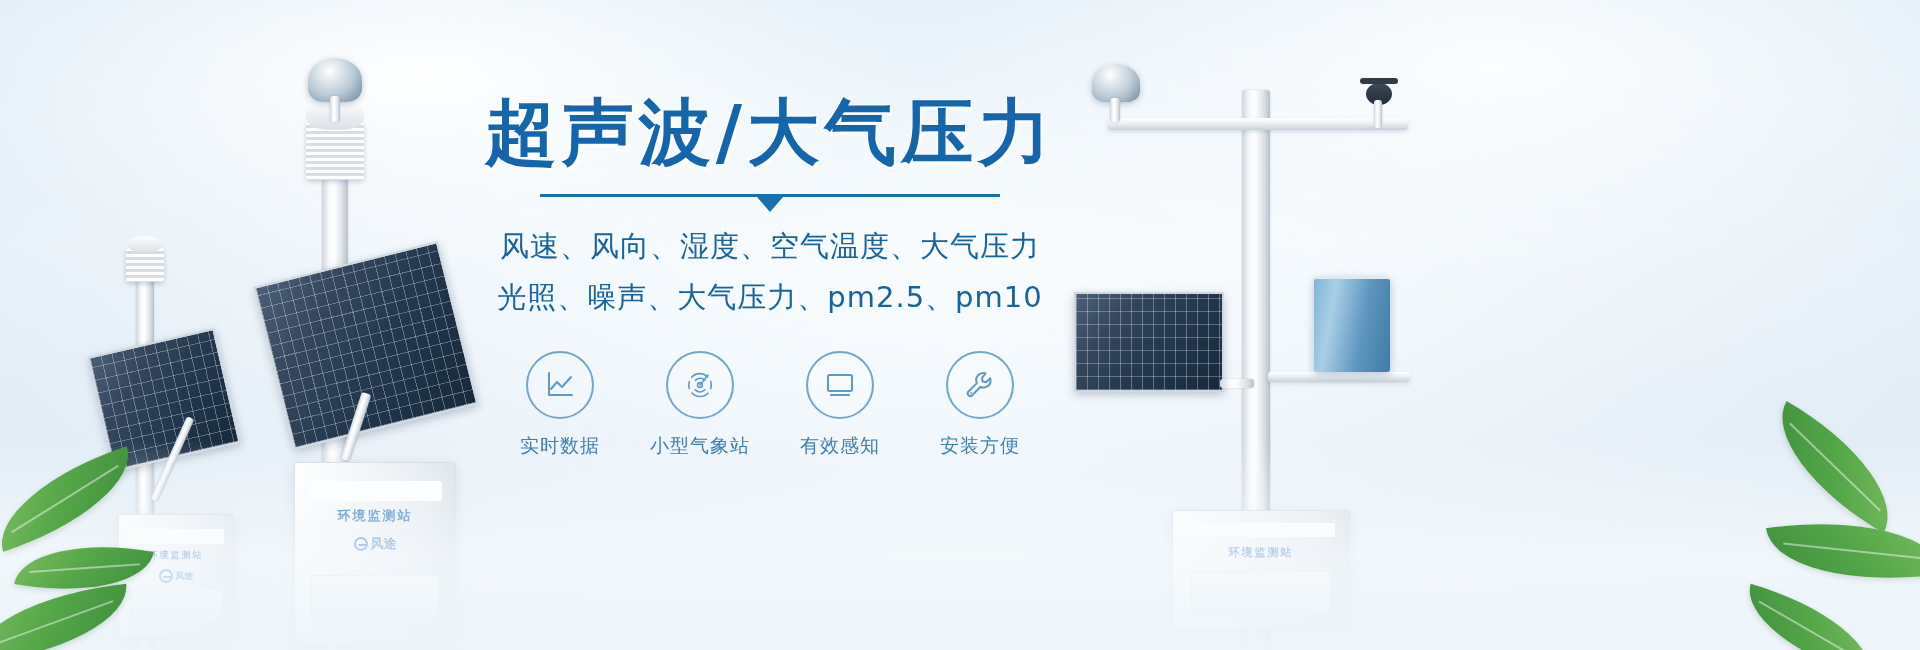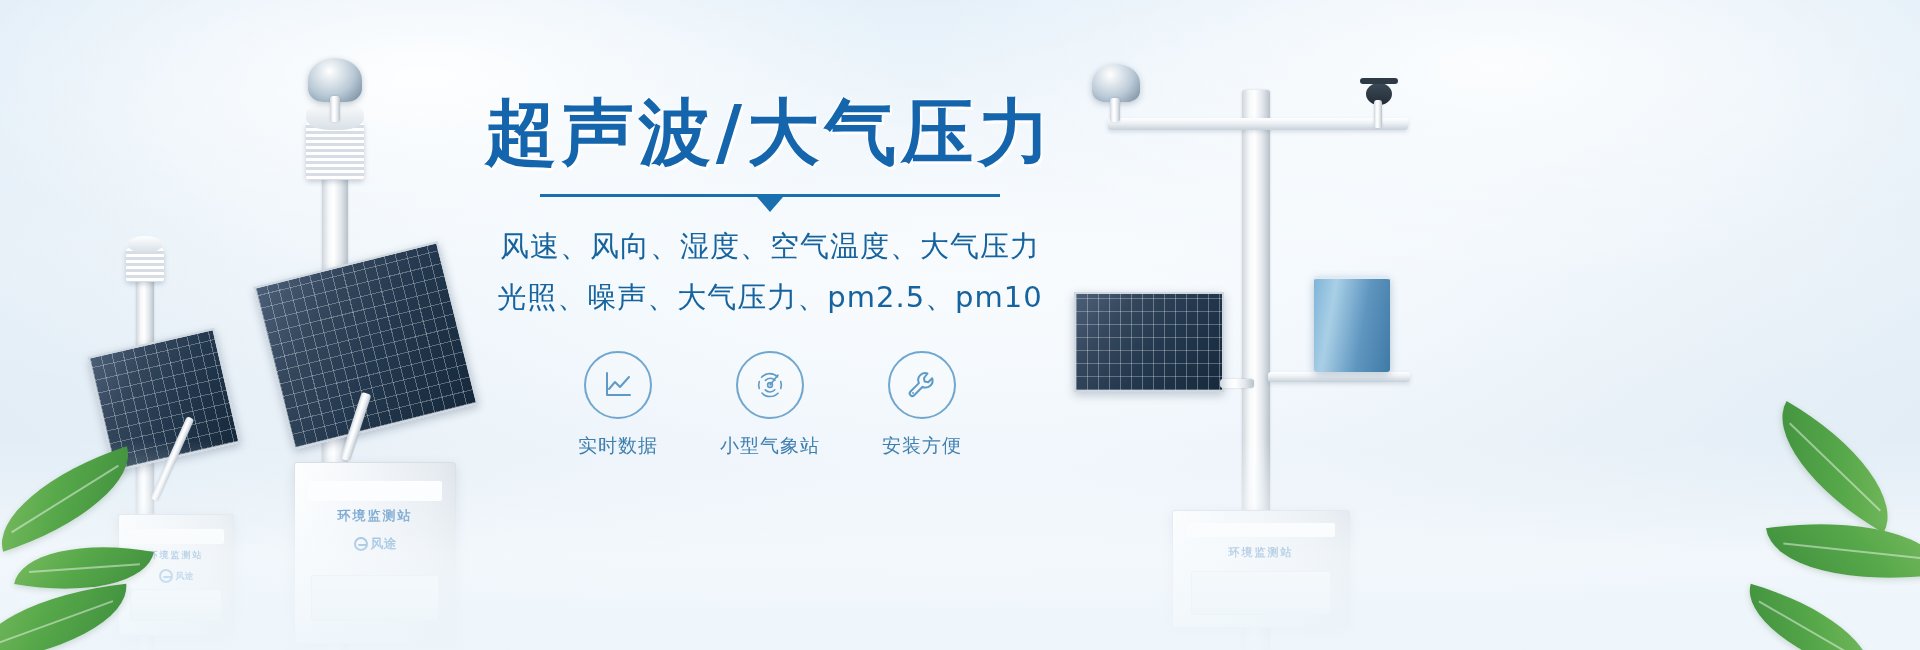--- a/index.html
+++ b/index.html
@@ -135,21 +135,21 @@
     content:""; position:absolute; left:50%; top:3px; transform:translateX(-50%);
     width:0; height:0; border-left:13px solid transparent;
     border-right:13px solid transparent; border-top:15px solid #1a6fae;
   }
   .sub {
     margin-top:26px; font-size:29px; line-height:1.62; color:#16639e;
     letter-spacing:1px; white-space:nowrap;
     font-family:"DejaVu Sans","Liberation Sans",sans-serif;
   }
   .features {
-    margin-top:30px; display:flex; justify-content:center; gap:40px;
+    margin-top:30px; display:flex; justify-content:center; gap:28px;
   }
   .feature { width:112px; text-align:center; }
   .feature .circle {
     width:68px; height:68px; margin:0 auto; border-radius:50%;
     border:2px solid #71a7ce; display:flex; align-items:center; justify-content:center;
     background:rgba(255,255,255,.18);
   }
   .feature .circle svg { display:block; }
   .feature .flabel {
     margin-top:14px; font-size:19px; color:#3f7fae; letter-spacing:1px;
@@ -270,20 +270,31 @@
               <path d="M8.6 9.2 A11 11 0 0 1 24.6 8.9"></path>
               <path d="M25 25.2 A11 11 0 0 1 9 25"></path>
               <path d="M6.2 20.5 A11 11 0 0 1 6.3 13.6"></path>
               <path d="M27.7 13.4 A11 11 0 0 1 27.8 20.4"></path>
             </svg>
           </span>
         </div>
         <div class="flabel">小型气象站</div>
       </div>
 
+      <div class="feature">
+        <div class="circle">
+          <span>
+            <svg width="34" height="34" viewBox="0 0 34 34" fill="none" stroke="#5d9bc6" stroke-width="2" stroke-linecap="round" stroke-linejoin="round">
+              <rect x="5" y="7" width="24" height="16" rx="1.5"></rect>
+              <path d="M8 27 H26"></path>
+            </svg>
+          </span>
+        </div>
+        <div class="flabel">有效感知</div>
+      </div>
 
       <div class="feature">
         <div class="circle">
           <span>
             <svg width="34" height="34" viewBox="0 0 34 34" fill="none" stroke="#5d9bc6" stroke-width="2" stroke-linecap="round" stroke-linejoin="round">
               <path d="M22.5 5.5 a7 7 0 0 0 -8.6 9.6 L5.5 23.5 a2.6 2.6 0 0 0 3.7 3.7 l8.4 -8.4 a7 7 0 0 0 9.6 -8.6 l-4 4 -3.6 -0.6 -0.6 -3.6 z"></path>
               <circle cx="8" cy="25" r="0.9" fill="#5d9bc6" stroke="none"></circle>
             </svg>
           </span>
         </div>

